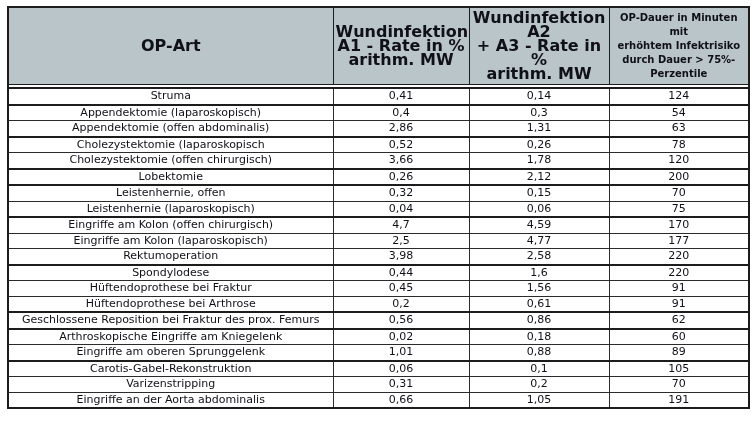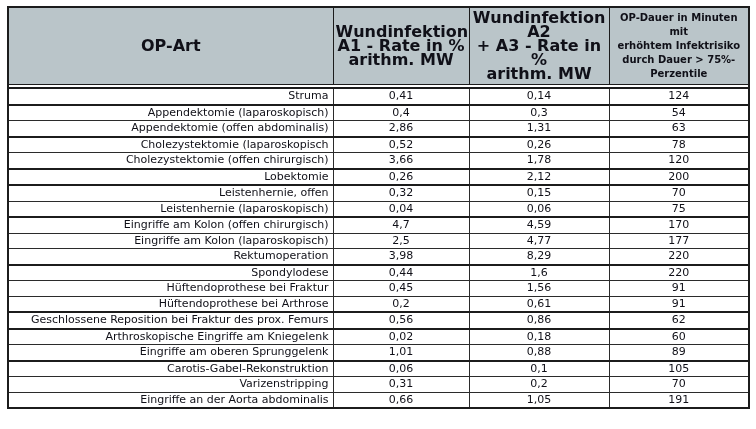--- a/index.html
+++ b/index.html
@@ -43,21 +43,21 @@
     color: var(--text);
     font-size: 11px;
     line-height: 12.5px;
     padding: 1px 4px;
     border-left: 1px solid var(--border_thin);
     border-top: 1px solid var(--border_thin);
     text-align: center;
     overflow: hidden;
     white-space: nowrap;
   }
-  .optable td:first-child { border-left: none; text-align: right; }
+  .optable td:first-child { border-left: none; text-align: center; }
   .optable tbody tr.group-end td { border-bottom: 2px solid var(--border_dark); }
 </style>
 </head>
 <body>
 
 <table class="optable">
   <colgroup>
     <col style="width:325px">
     <col style="width:136px">
     <col style="width:140px">
@@ -138,21 +138,21 @@
   </tr>
       <tr>
     <td>Eingriffe am Kolon (laparoskopisch)</td>
     <td>2,5</td>
     <td>4,77</td>
     <td>177</td>
   </tr>
       <tr class="group-end">
     <td>Rektumoperation</td>
     <td>3,98</td>
-    <td>8,29</td>
+    <td>2,58</td>
     <td>220</td>
   </tr>
       <tr>
     <td>Spondylodese</td>
     <td>0,44</td>
     <td>1,6</td>
     <td>220</td>
   </tr>
       <tr>
     <td>Hüftendoprothese bei Fraktur</td>

